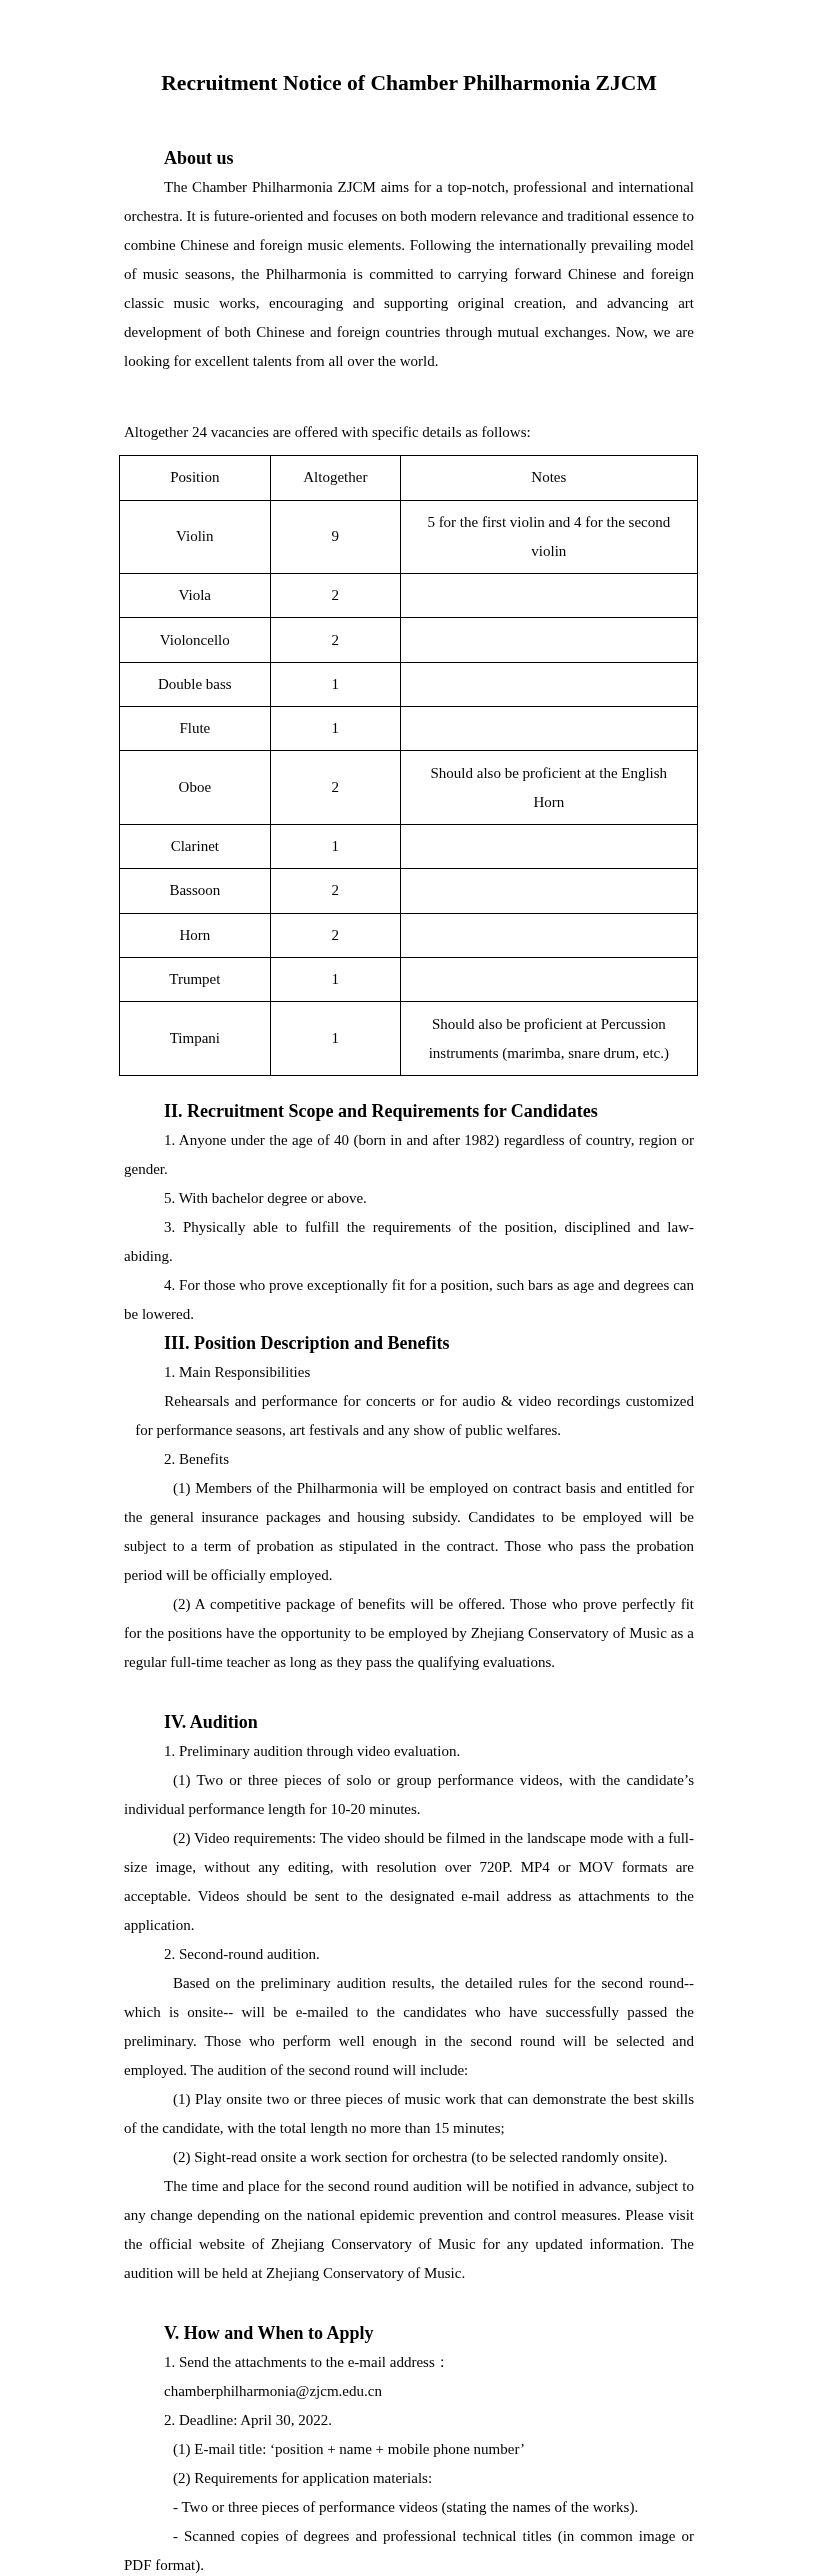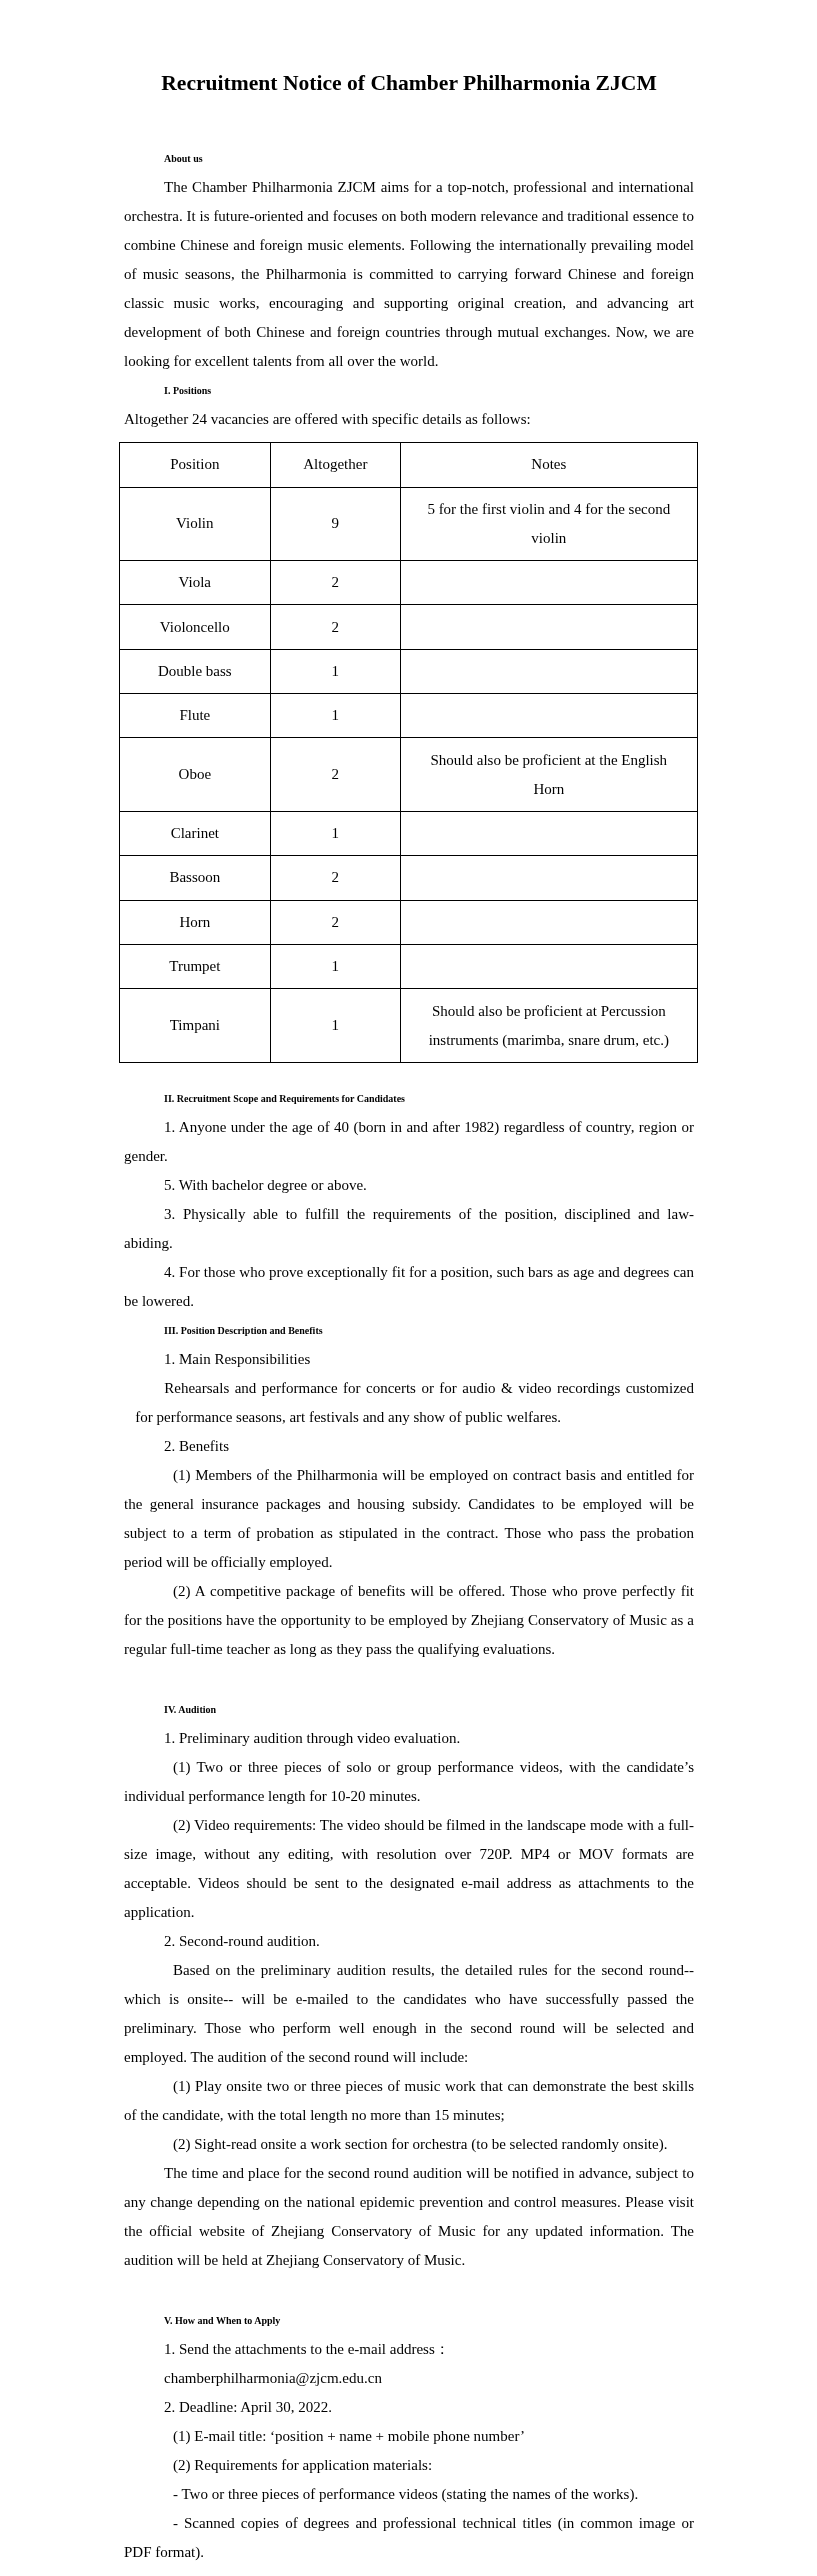--- a/index.html
+++ b/index.html
@@ -24,32 +24,32 @@
     line-height: 32px;
     font-weight: bold;
     text-align: center;
     margin: 0 0 45px 0;
   }
   p, h2 {
     margin: 0;
     padding: 0;
   }
   h2.sec-heading {
-    font-size: 10px;
+    font-size: 18px;
     line-height: 29px;
     font-weight: bold;
     text-indent: 40px;
   }
   .gap-top { margin-top: 31px; }
   .p {
     text-indent: 40px;
     text-align: justify;
   }
   .p.sub { text-indent: 49px; }
-  .p.noindent { text-indent: 0; }
+  .p.noindent { text-indent: 0; margin-top: 42px; }
   .p.hang {
     padding-left: 11.3px;
     text-indent: 29px;
   }
   table.positions {
     border-collapse: collapse;
     table-layout: fixed;
     width: 578px;
     margin: 8.2px 0 21.6px -5.2px;
   }
@@ -72,21 +72,20 @@
 </head>
 <body>
 
 <div class="page">
 
   <h1 class="doc-title">Recruitment Notice of Chamber Philharmonia ZJCM</h1>
 
   <h2 class="sec-heading">About us</h2>
   <p class="p">The Chamber Philharmonia ZJCM aims for a top-notch, professional and international orchestra. It is future-oriented and focuses on both modern relevance and traditional essence to combine Chinese and foreign music elements. Following the internationally prevailing model of music seasons, the Philharmonia is committed to carrying forward Chinese and foreign classic music works, encouraging and supporting original creation, and advancing art development of both Chinese and foreign countries through mutual exchanges. Now, we are looking for excellent talents from all over the world.</p>
 
-  <h2 class="sec-heading">I. Positions</h2>
   <p class="p noindent">Altogether 24 vacancies are offered with specific details as follows:</p>
 
   <table class="positions">
     <colgroup>
         <col class="c-pos">
         <col class="c-vac">
         <col class="c-not">
       </colgroup>
     <thead>
       <tr>

